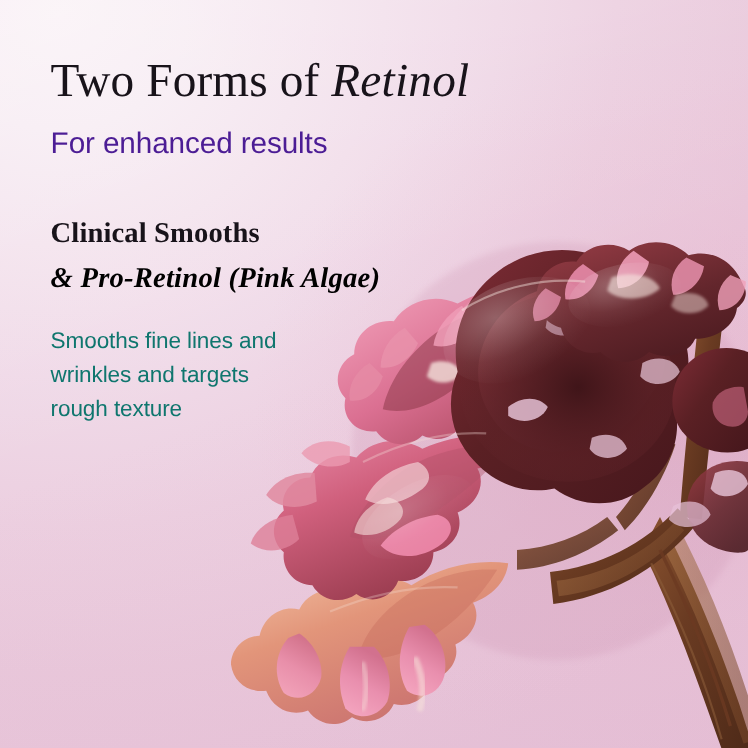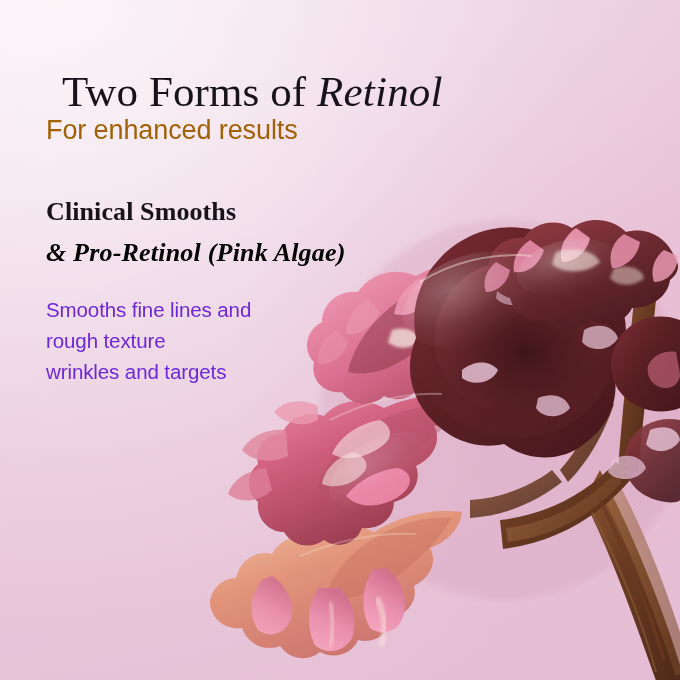--- a/index.html
+++ b/index.html
@@ -59,42 +59,41 @@
     position: absolute;
     left: 0; top: 0;
     width: 680px;
     height: 680px;
     z-index: 40;
   }
 
   .headline {
     position: absolute;
     left: 46px;
-    top: 69px;
+    top: 51px;
     font-family: "Liberation Serif", "DejaVu Serif", serif;
     font-size: 43px;
     line-height: 1.05;
     color: #18131a;
     letter-spacing: 0.1px;
     white-space: nowrap;
-    margin-left: 16px;
   }
   .headline .hl-italic {
     font-style: italic;
     letter-spacing: 0.2px;
   }
 
   .subhead {
     position: absolute;
     left: 46px;
     top: 115px;
     font-family: "Liberation Sans", sans-serif;
     font-size: 27px;
     font-weight: 400;
-    color: #a16207;
+    color: #4c1d95;
     letter-spacing: -0.1px;
     white-space: nowrap;
   }
 
   .ingredient-1 {
     position: absolute;
     left: 46px;
     top: 197px;
     font-family: "Liberation Serif", "DejaVu Serif", serif;
     font-weight: 700;
@@ -118,21 +117,21 @@
 
   .benefit {
     position: absolute;
     left: 46px;
     top: 294px;
     width: 300px;
     font-family: "Liberation Sans", sans-serif;
     font-size: 20.5px;
     line-height: 31px;
     font-weight: 400;
-    color: #6d28d9;
+    color: #0f766e;
     letter-spacing: -0.1px;
   }
   .benefit .bline { display: block; white-space: nowrap; }
 
   
   .algae-layer {
     position: absolute;
     left: 0; top: 0;
     width: 680px;
     height: 680px;
@@ -396,18 +395,18 @@
 
     <div class="headline"><span>Two Forms of </span><span class="hl-italic">Retinol</span></div>
 
     <div class="subhead">For enhanced results</div>
 
     <div class="ingredient-1">Clinical Smooths</div>
     <div class="ingredient-2">&amp; Pro-Retinol (Pink Algae)</div>
 
     <div class="benefit">
       <span class="bline">Smooths fine lines and</span>
+      <span class="bline">wrinkles and targets</span>
       <span class="bline">rough texture</span>
-      <span class="bline">wrinkles and targets</span>
     </div>
 
   </div>
 </div>
 
 </body></html>

